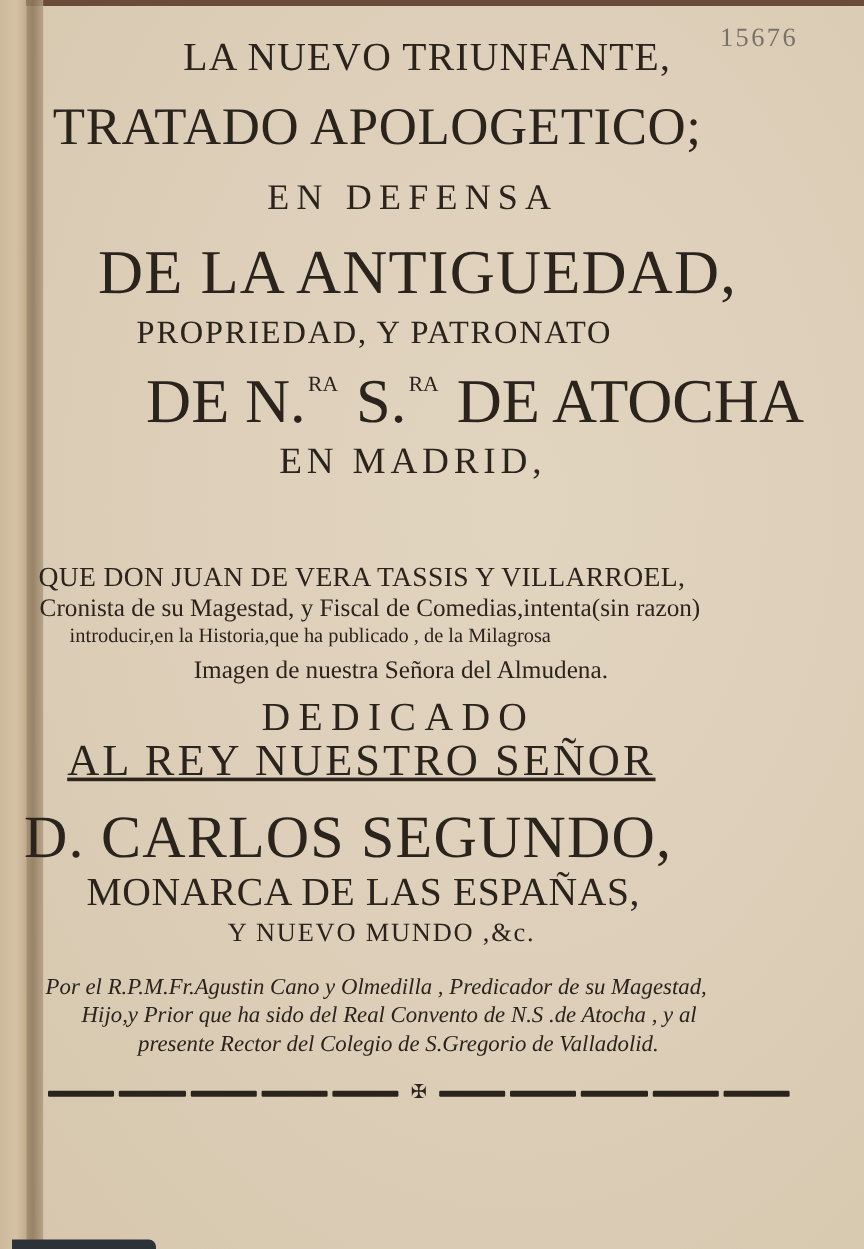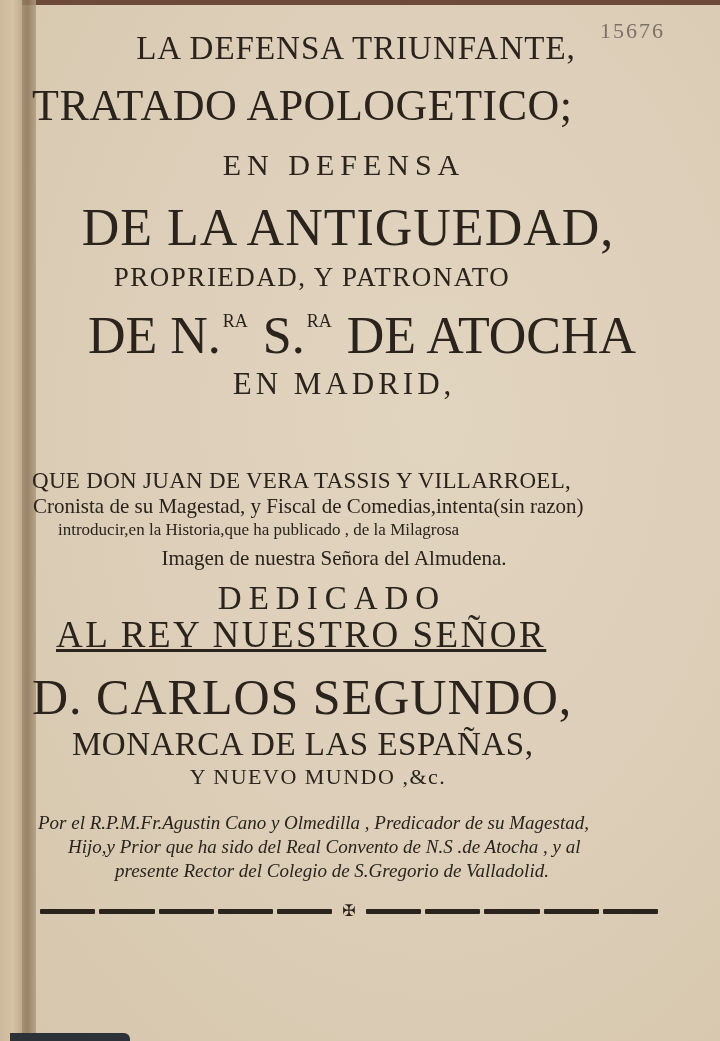--- a/index.html
+++ b/index.html
@@ -25,35 +25,35 @@
       background: linear-gradient(90deg, #9c8668 0%, #8f785c 40%, #b19d80 100%);
       opacity: .85;
     }
     .bottom-dark { position:absolute; left:10px; bottom:0; width:120px; height:8px; background:#2c3238; border-radius: 0 6px 0 0; }
     .stamp {
       position:absolute; left:600px; top:18px; font-family:Liberation Serif, serif;
       font-size:22px; color:#6b625a; letter-spacing:2px; opacity:.85;text-align:center;
     }
     .line { position:absolute; left:36px; width:640px; text-align:center; white-space:nowrap; }
     .l1 { top:30px; font-size:33px; letter-spacing:1px; }
-    .l2 { top:80px; font-size:44px; text-align:left; left:32px; letter-spacing:0.5px; }
+    .l2 { top:80px; font-size:44px; text-align:left; left:44px; letter-spacing:0.5px; }
     .l3 { top:148px; font-size:30px; letter-spacing:6px; left:24px; }
     .l4 { top:198px; font-size:52px; text-align:center; left:28px; letter-spacing:1px; }
     .l5 { top:262px; font-size:27px; letter-spacing:1.5px; left:-8px;}
-    .l6 { top:306px; font-size:52px; text-align:center; left:30px;margin-left:12px; }
+    .l6 { top:306px; font-size:52px; text-align:right; left:30px; }
     .l6 sup { font-size:18px; vertical-align: 26px; margin: 0 2px; }
     .l7 { top:366px; font-size:31px; letter-spacing:4px; left:24px; }
     .l8 { top:416px; font-size:39px; letter-spacing:2px; text-align:left; left:32px; }
     .l9 { top:468px; font-size:23px; text-align:left; left:32px; letter-spacing:.3px; }
     .l10 { top:494px; font-size:21px; text-align:left; left:33px; }
     .l11 { top:520px; font-size:17px; text-align:left; left:58px; }
     .l12 { top:546px; font-size:21px; left:14px; }
     .l13 { top:580px; font-size:33px; letter-spacing:7px; left:12px;}
     .l14 { top:613px; font-size:37px; letter-spacing:2.5px; text-align:left; left:56px;text-decoration:underline;}
-    .l15 { top:668px; font-size:50px; text-align:left; left:32px; letter-spacing:1px;}
+    .l15 { top:668px; font-size:50px; text-align:left; left:20px; letter-spacing:1px;}
     .l16 { top:726px; font-size:33px; text-align:left; left:72px; letter-spacing:.5px;}
     .l17 { top:764px; font-size:22px; letter-spacing:1.5px; left:-2px;}
     .it { font-style: italic; }
     .l18 { top:812px; font-size:19px; text-align:left; left:38px; }
     .l19 { top:836px; font-size:19px; text-align:left; left:68px; }
     .l20 { top:860px; font-size:19px; text-align:left; left:115px; }
     .rule {
       position:absolute; left:40px; top:904px; width:618px; height:14px;
       display:flex; align-items:center; gap:4px;
     }
@@ -65,21 +65,21 @@
 <body>
 
 <div class="page">
   <div class="top-edge"></div>
   <div class="left-leaf"></div>
   <div class="gutter"></div>
   <div class="bottom-dark"></div>
 
   <div class="stamp">15676</div>
 
-  <div class="line l1">LA DEFENSA TRIUNFANTE,</div>
+  <div class="line l1">LA NUEVO TRIUNFANTE,</div>
   <div class="line l2">TRATADO APOLOGETICO;</div>
   <div class="line l3">EN DEFENSA</div>
   <div class="line l4">DE LA ANTIGUEDAD,</div>
   <div class="line l5">PROPRIEDAD, Y PATRONATO</div>
 
   <div class="line l6">
     <span>DE N.</span><sup>RA</sup>
     <span>S.</span><sup>RA</sup>
     <span>DE ATOCHA</span>
   </div>

